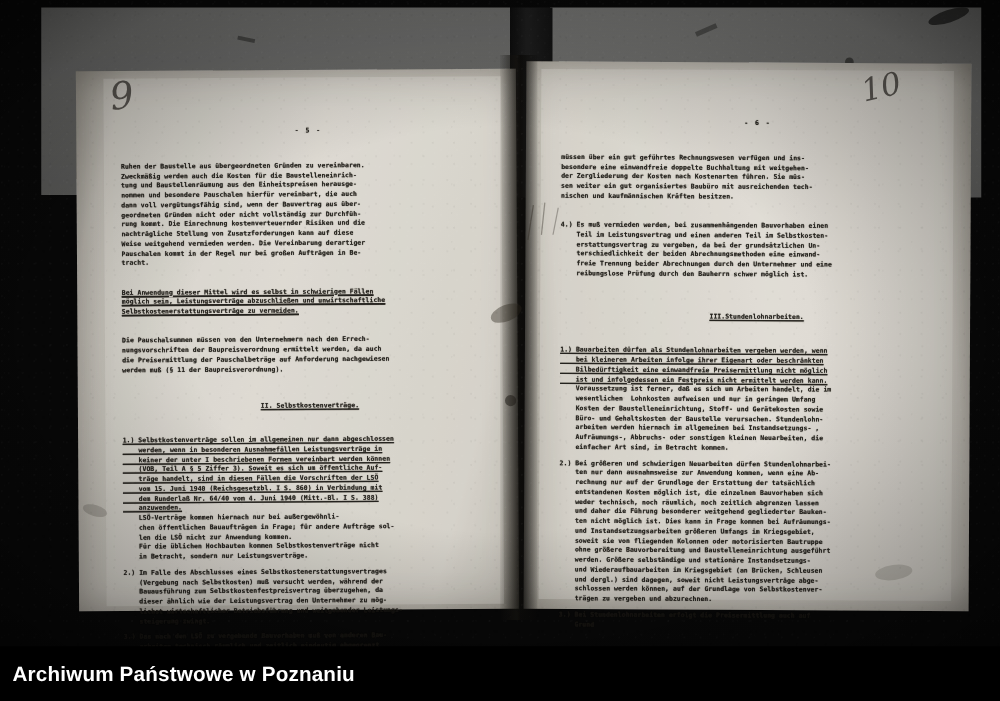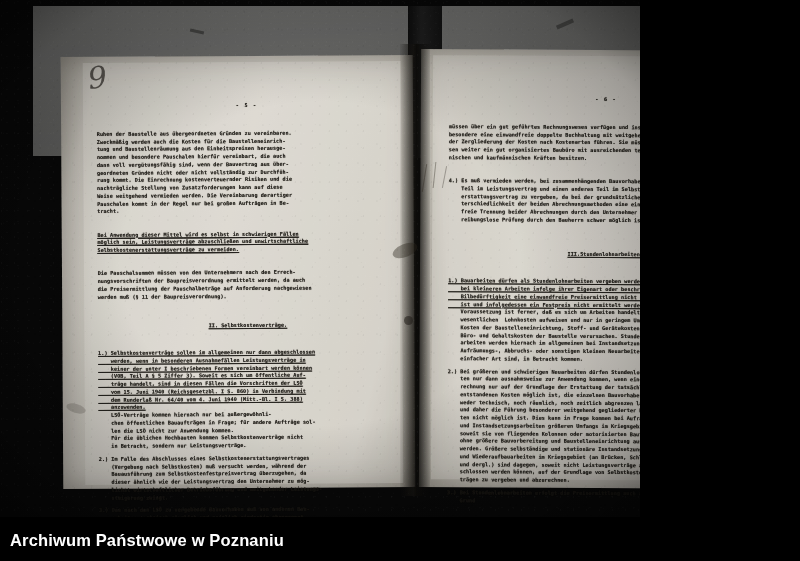--- a/index.html
+++ b/index.html
@@ -1,19 +1,19 @@
 <!DOCTYPE html>
 <html><head>
 <meta charset="utf-8">
 <style>
   html,body{margin:0;padding:0;background:#000;}
   body{width:800px;height:561px;overflow:hidden;
        font-family:"DejaVu Sans Mono",monospace;}
 
-  #stage{position:relative;width:640px;height:561px;background:#050505;overflow:hidden;}
+  #stage{position:relative;width:800px;height:561px;background:#050505;overflow:hidden;}
 
   
   .board{position:absolute;background:#6f6f6d;}
   .board.left{left:33px;top:6px;width:375px;height:150px;
     background:linear-gradient(175deg,#7b7b79 0%,#6a6a68 55%,#5d5d5b 100%);}
   .board.right{left:440px;top:6px;width:345px;height:152px;
     background:linear-gradient(185deg,#80807e 0%,#6d6d6b 60%,#5f5f5d 100%);}
   .board-shadow{position:absolute;left:408px;top:6px;width:34px;height:152px;
     background:linear-gradient(90deg,#0a0a0a,#1d1d1d 40%,#101010);}
 

